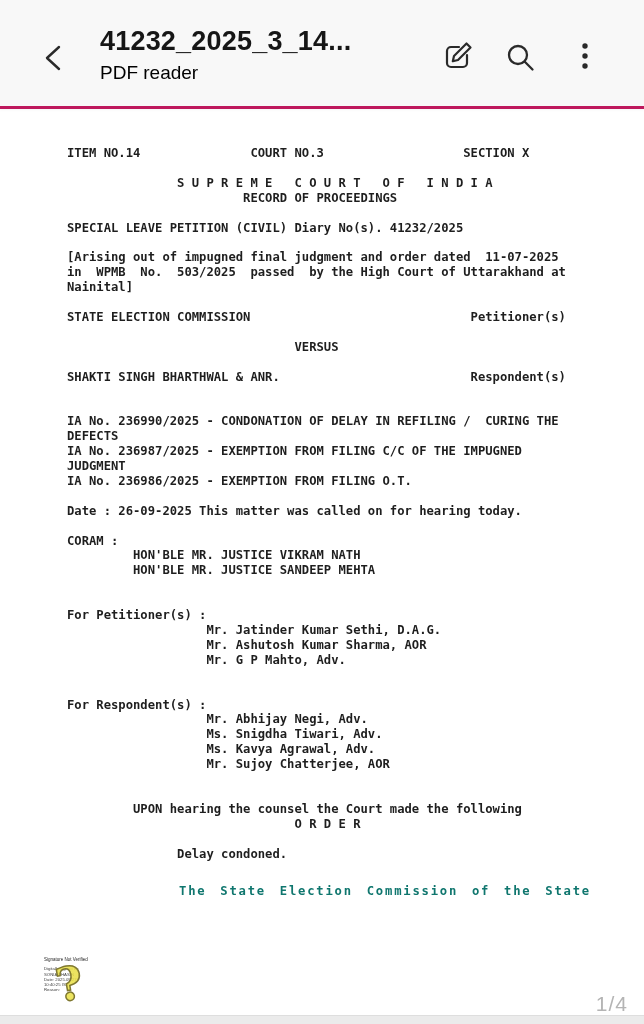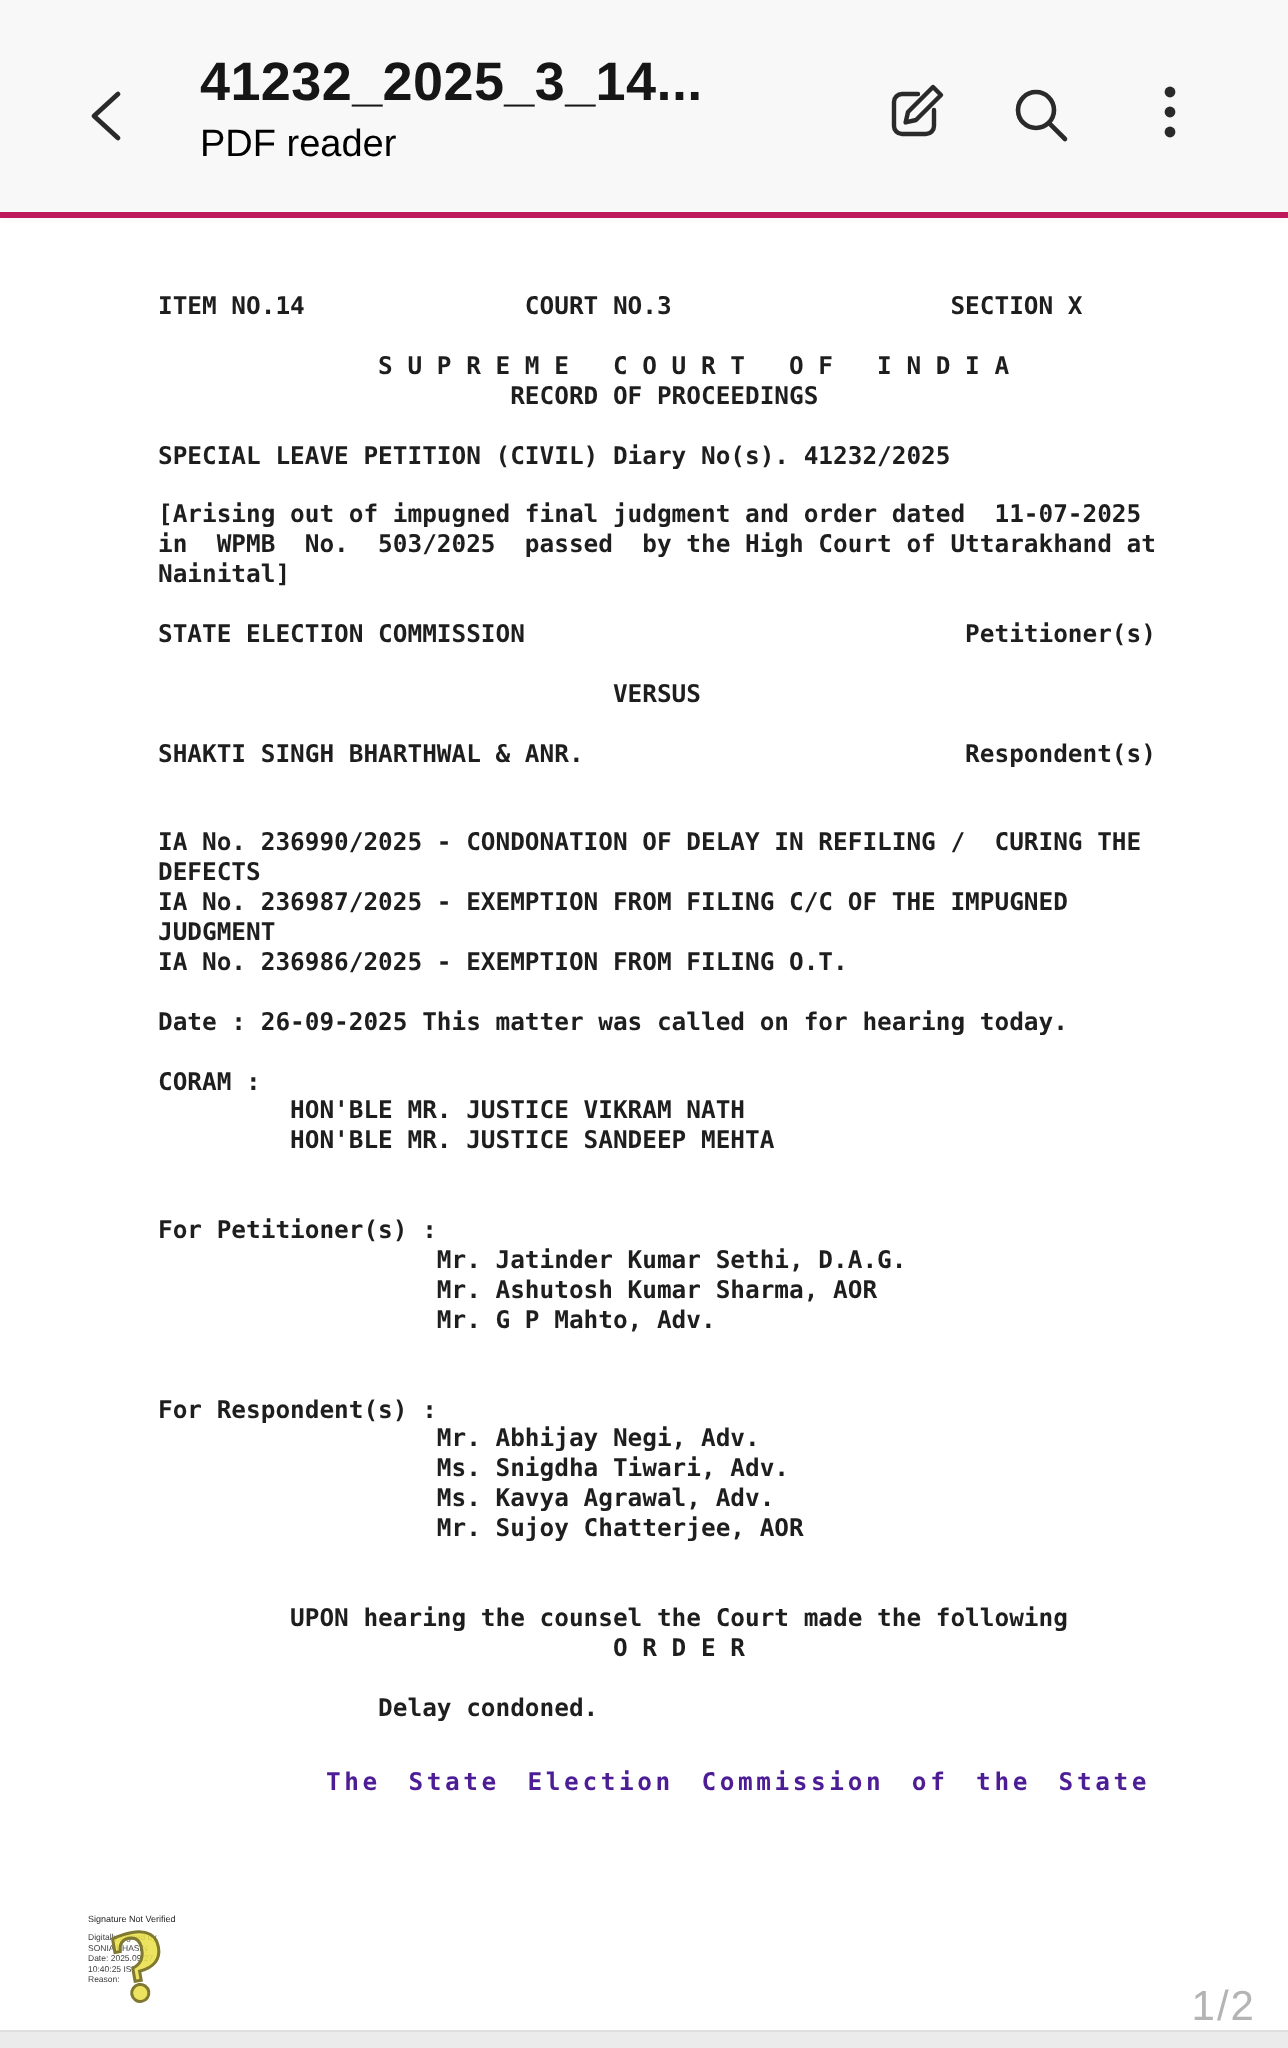--- a/index.html
+++ b/index.html
@@ -13,26 +13,26 @@
   .back-btn{position:absolute;left:38px;top:38px;width:32px;height:40px;cursor:pointer;}
   .title-block{position:absolute;left:100px;top:24px;width:330px;}
   .app-title{font-size:27px;font-weight:bold;color:#161616;letter-spacing:0.2px;
              white-space:nowrap;line-height:34px;}
   .app-subtitle{font-size:19px;color:#000000;line-height:26px;margin-top:2px;}
   .iconbtn{position:absolute;top:38px;width:36px;height:36px;cursor:pointer;}
   .iconbtn svg{display:block;}
 
   
   .pdf-page{position:absolute;left:0;top:107px;width:644px;height:909px;background:#ffffff;}
-  .doc-pre{margin:39px 0 0 12px;padding:0 12px 0 67px;
+  .doc-pre{margin:39px 0 0 0;padding:0 12px 0 67px;
            font-family:"DejaVu Sans Mono","Liberation Mono",monospace;
            font-weight:700;font-size:12.2px;line-height:14.9px;color:#1e1e1e;
            white-space:pre;}
   .order-wrap{padding-left:67px;font-family:"DejaVu Sans Mono","Liberation Mono",monospace;
-              font-weight:700;font-size:12.2px;color:#4c1d95;}
+              font-weight:700;font-size:12.2px;color:#0f766e;margin-left:16px;}
   .order-line{text-align:justify;text-align-last:justify;letter-spacing:1.8px;
               line-height:15px;white-space:nowrap;}
   .order-line-1{margin:22px 0 0 96px;width:412px;}
   .order-line-2{margin:14px 0 0 60px;width:415px;}
 
   
   .stamp{position:absolute;left:44px;top:850px;width:70px;height:66px;z-index:3;}
   .stamp-text{transform:scale(0.5);transform-origin:top left;width:140px;
               font-family:"Liberation Sans",sans-serif;color:#333;}
   .stamp-line1{font-size:9px;color:#1f1f1f;margin-bottom:8px;white-space:nowrap;}
@@ -151,16 +151,16 @@
         <div class="stamp-small">Digitally signed by</div>
         <div class="stamp-small">SONIA BHASIN</div>
         <div class="stamp-small">Date: 2025.09.27</div>
         <div class="stamp-small">10:40:25 IST</div>
         <div class="stamp-small">Reason:</div>
       </div>
       <div class="stamp-q">?</div>
     </div>
   </div>
 
-  <div class="page-indicator">1/2</div>
+  <div class="page-indicator">1/4</div>
   <div class="bottom-bar"></div>
 
 </div>
 
 </body></html>

